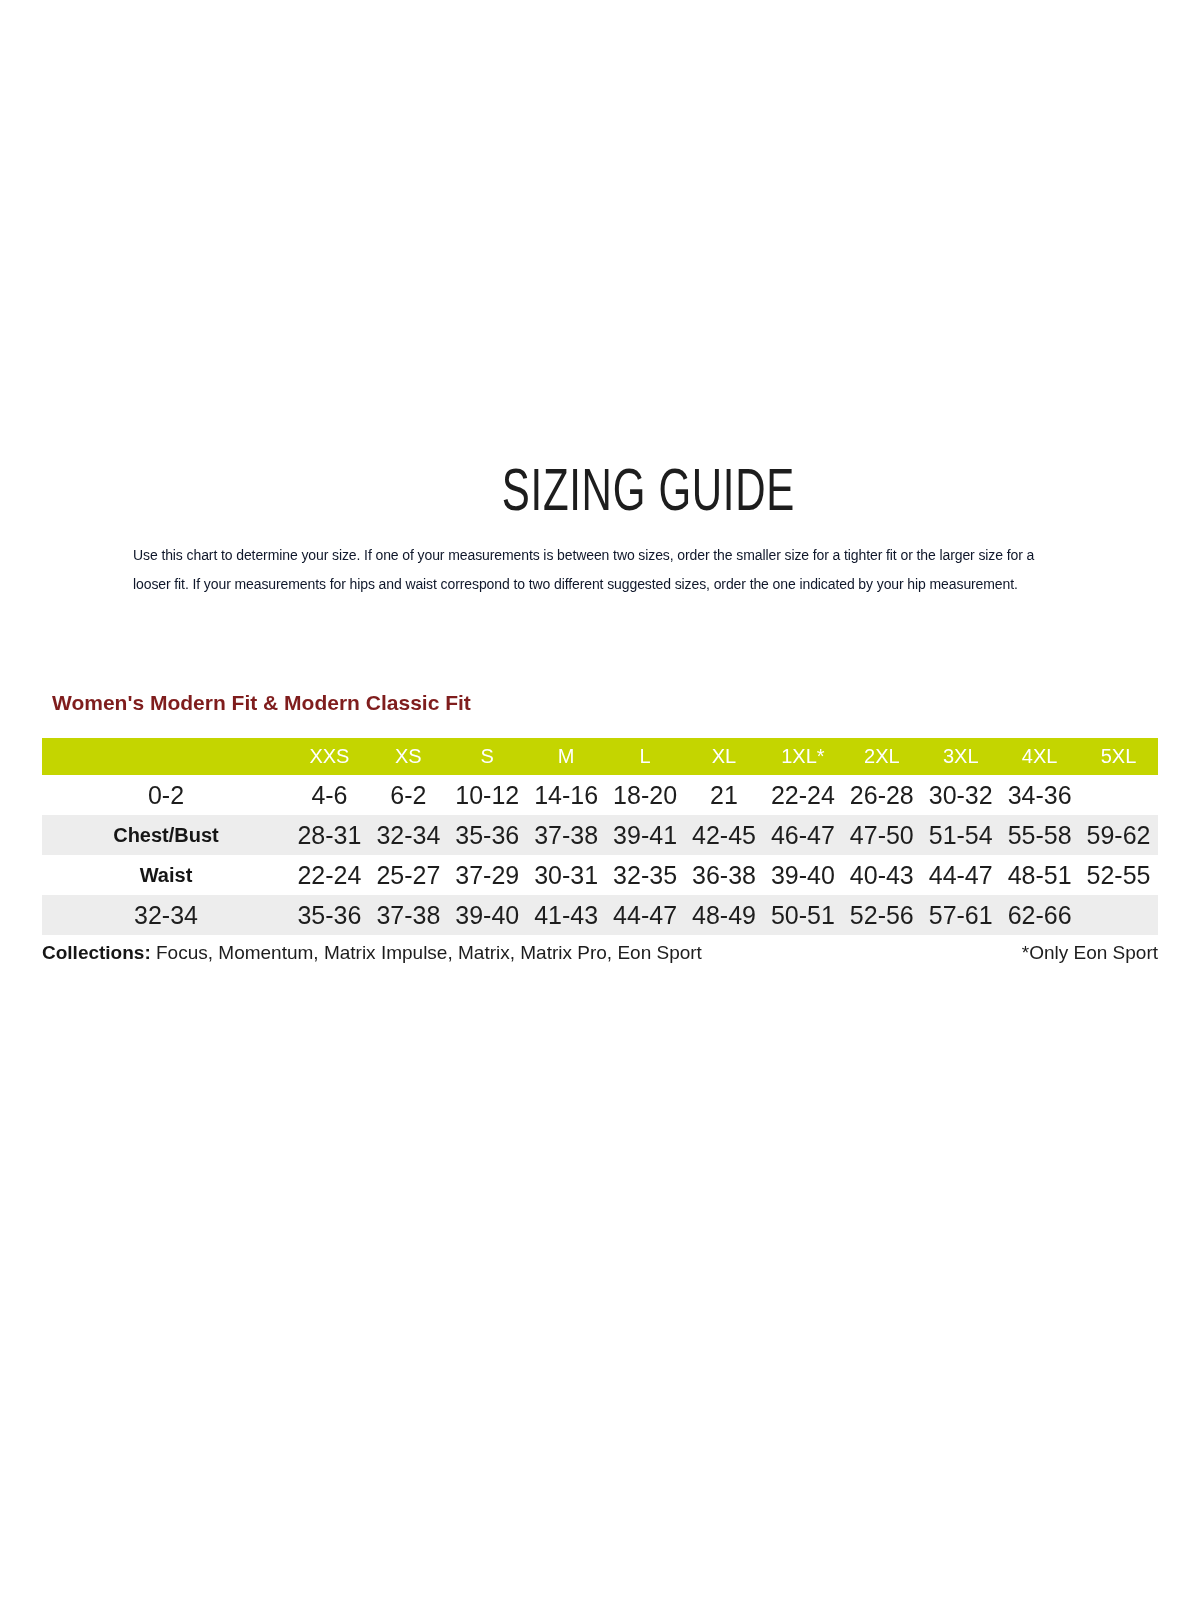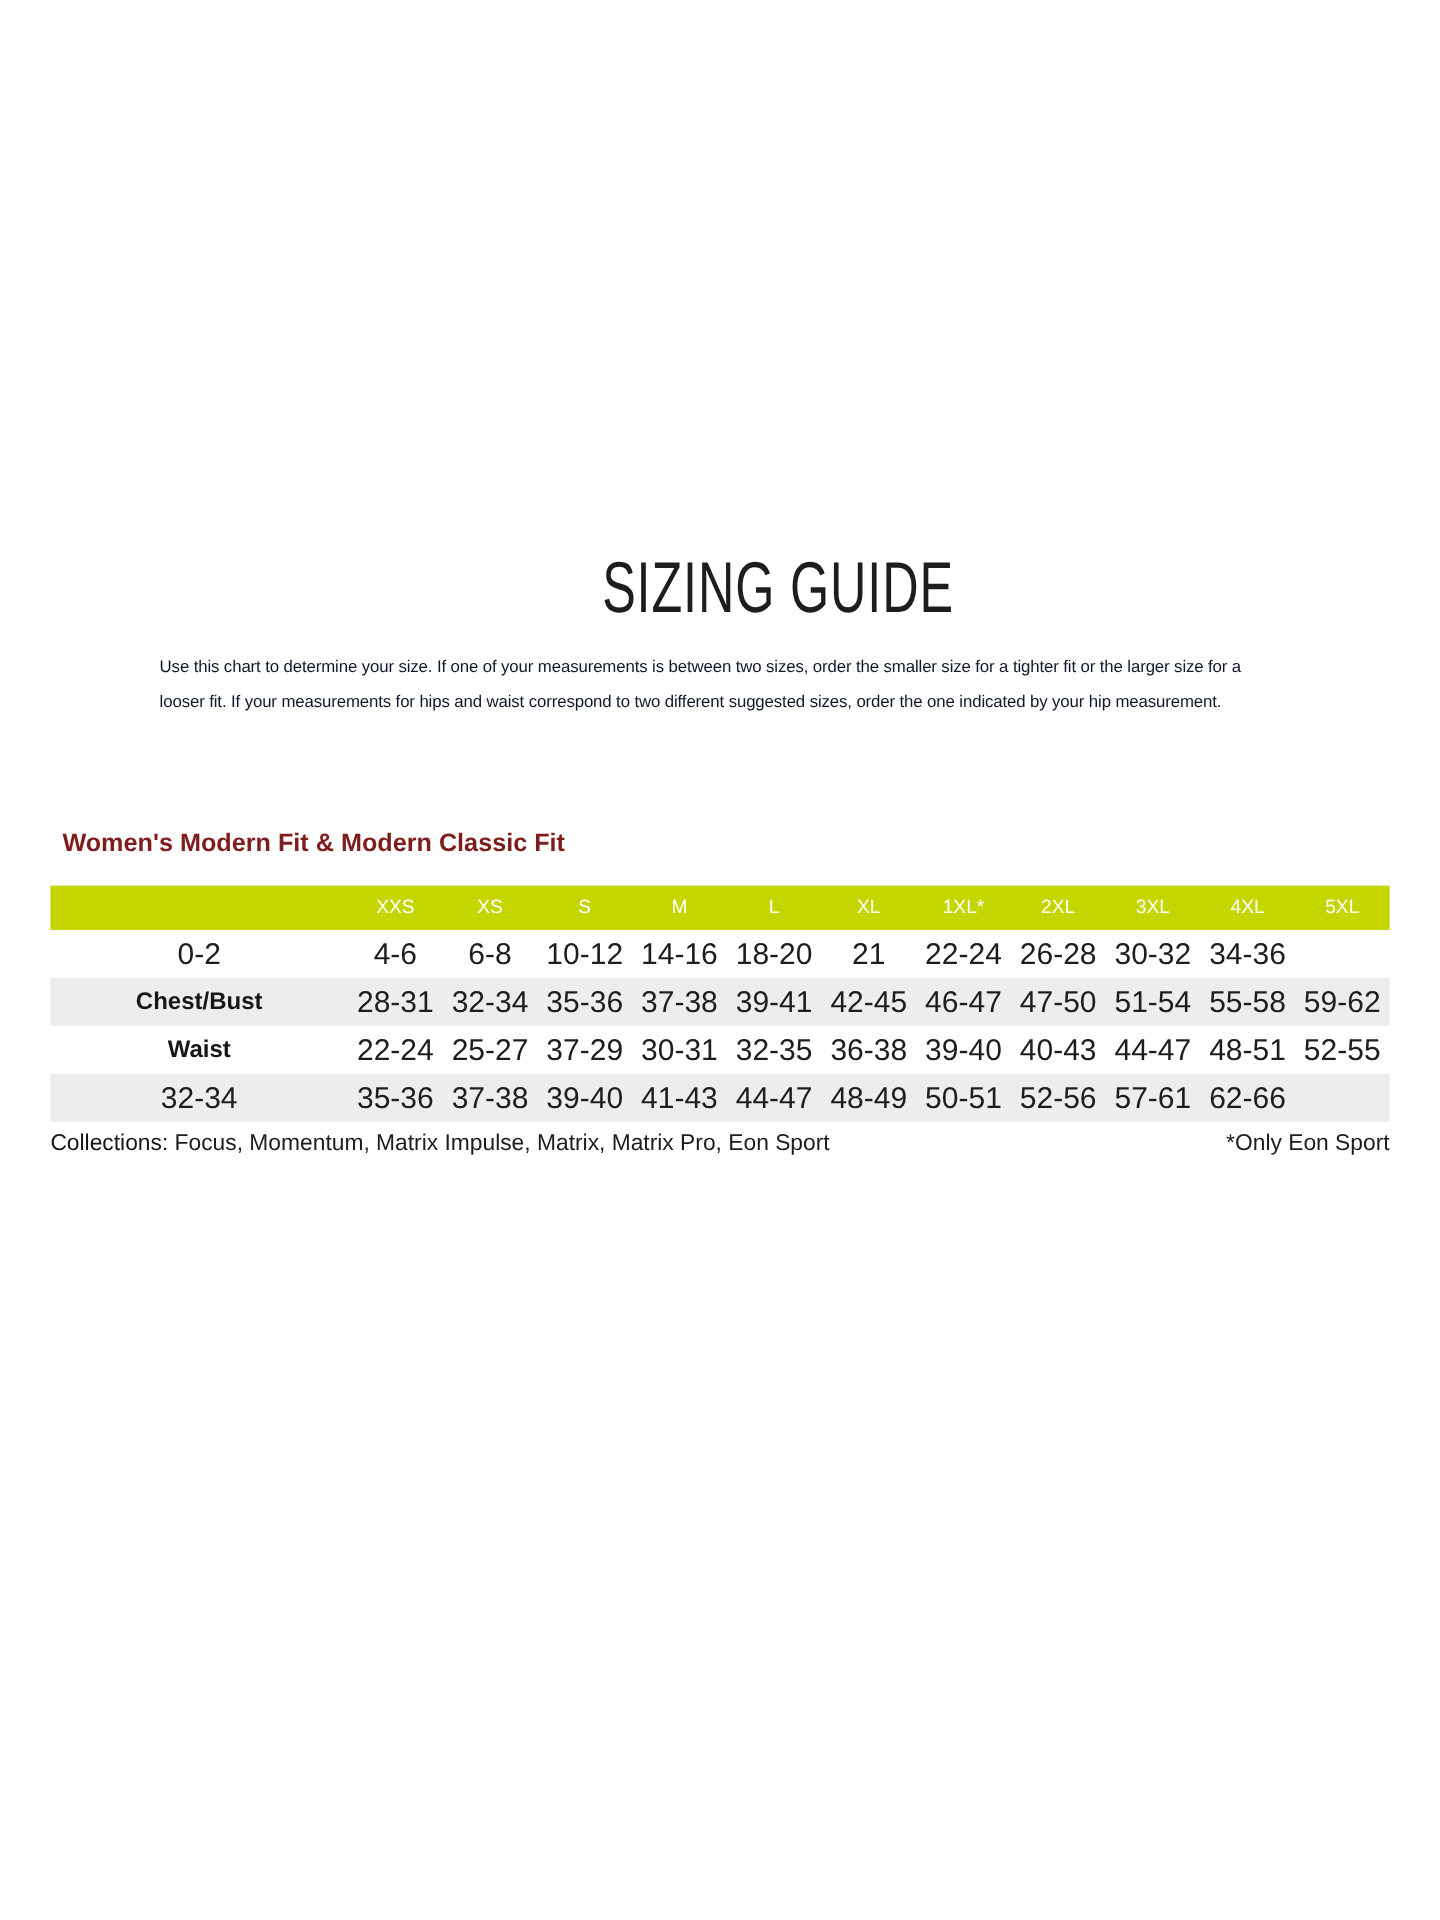--- a/index.html
+++ b/index.html
@@ -83,21 +83,21 @@
   .td {
     display: flex;
     align-items: center;
     justify-content: center;
     font-size: 25px;
     color: #1d1d1d;
     white-space: nowrap;
   }
   .tr.thead .td {
     color: #ffffff;
-    font-size: 16px;
+    font-size: 20px;
     font-weight: 400;
   }
   .td.row-label {
     font-weight: 700;
     font-size: 20px;
     color: #161616;
   }
 
   .table-footer {
     position: absolute;
@@ -105,21 +105,21 @@
     left: 42px;
     width: 1116px;
     display: flex;
     justify-content: space-between;
     align-items: baseline;
     font-size: 19px;
     line-height: 26px;
     color: #1d1d1d;
     white-space: nowrap;
   }
-  .table-footer .bold { font-weight: 400; color: #161616; margin-top: 28px; }
+  .table-footer .bold { font-weight: 700; color: #161616; margin-top: 28px; }
 </style>
 </head>
 <body>
 
 <div class="page-title">
   <span class="squeeze">SIZING GUIDE</span>
 </div>
 
 <div class="intro">Use this chart to determine your size. If one of your measurements is between two sizes, order the smaller size for a tighter fit or the larger size for a looser fit. If your measurements for hips and waist correspond to two different suggested sizes, order the one indicated by your hip measurement.</div>
 
@@ -136,21 +136,21 @@
       <div class="td ">XL</div>
       <div class="td ">1XL*</div>
       <div class="td ">2XL</div>
       <div class="td ">3XL</div>
       <div class="td ">4XL</div>
       <div class="td ">5XL</div>
     </div>
     <div class="tr body-row">
       <div class="td ">0-2</div>
       <div class="td ">4-6</div>
-      <div class="td ">6-8</div>
+      <div class="td ">6-2</div>
       <div class="td ">10-12</div>
       <div class="td ">14-16</div>
       <div class="td ">18-20</div>
       <div class="td ">21</div>
       <div class="td ">22-24</div>
       <div class="td ">26-28</div>
       <div class="td ">30-32</div>
       <div class="td ">34-36</div>
     </div>
     <div class="tr body-row alt">

